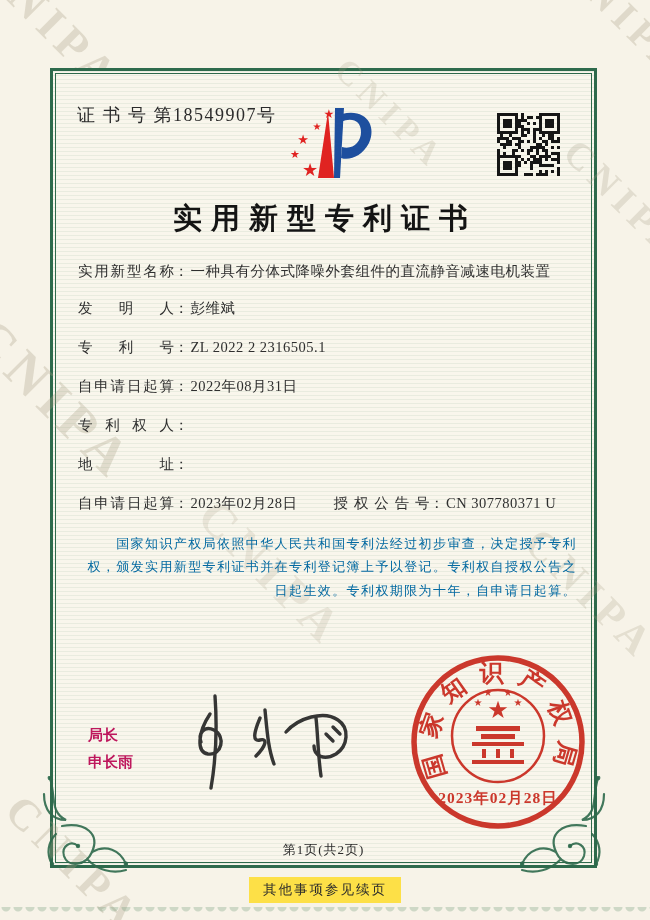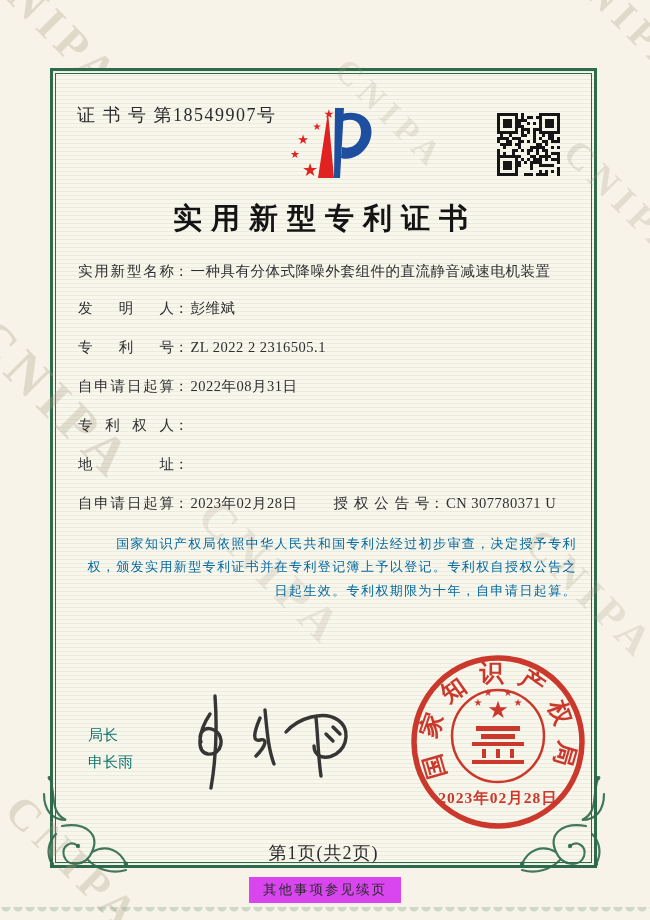--- a/index.html
+++ b/index.html
@@ -56,32 +56,32 @@
   .fvalue{letter-spacing:0.5px;white-space:nowrap;}
   .grant-b{margin-left:36px;display:flex;align-items:baseline;}
   .paras{position:absolute;left:78px;top:532px;width:499px;z-index:3;}
   .paras p{
     margin:0 0 9px 0;text-indent:2em;
     font-size:13px;letter-spacing:1.4px;line-height:1.8;color:#0369a1;text-align:right;
   }
   .director{
     position:absolute;left:88px;top:727px;z-index:3;
     font-family:"Liberation Sans","DejaVu Sans",sans-serif;
-    font-size:15px;font-weight:400;color:#0f766e;line-height:1;
+    font-size:15px;font-weight:700;color:#be185d;line-height:1;
   }
   .director div{margin-bottom:12px;}
   .signature{position:absolute;left:168px;top:684px;z-index:4;}
   .seal{position:absolute;left:406px;top:650px;z-index:5;opacity:0.92;}
   .page-info{
     position:absolute;left:50px;width:547px;top:841px;text-align:center;
-    font-size:18px;color:#2b2b2b;z-index:3;letter-spacing:1px;
+    font-size:13px;color:#2b2b2b;z-index:3;letter-spacing:1px;
   }
   .continuation{
     position:absolute;left:50%;top:877px;transform:translateX(-50%);
-    background:#d946ef;padding:4px 14px;z-index:6;
+    background:#fde047;padding:4px 14px;z-index:6;
     font-size:13.5px;letter-spacing:2px;color:#2b2b2b;
   }
   .bottom-strip{
     position:absolute;left:0;right:0;bottom:0;height:13px;z-index:5;opacity:0.55;
     background-image:radial-gradient(circle at 50% 0px, rgba(80,135,95,.45) 0 4px, transparent 5px);
     background-size:12px 13px;background-repeat:repeat-x;
   }
   .flourish{position:absolute;z-index:6;}
   .flourish.right{transform:scaleX(-1);}
 </style>

